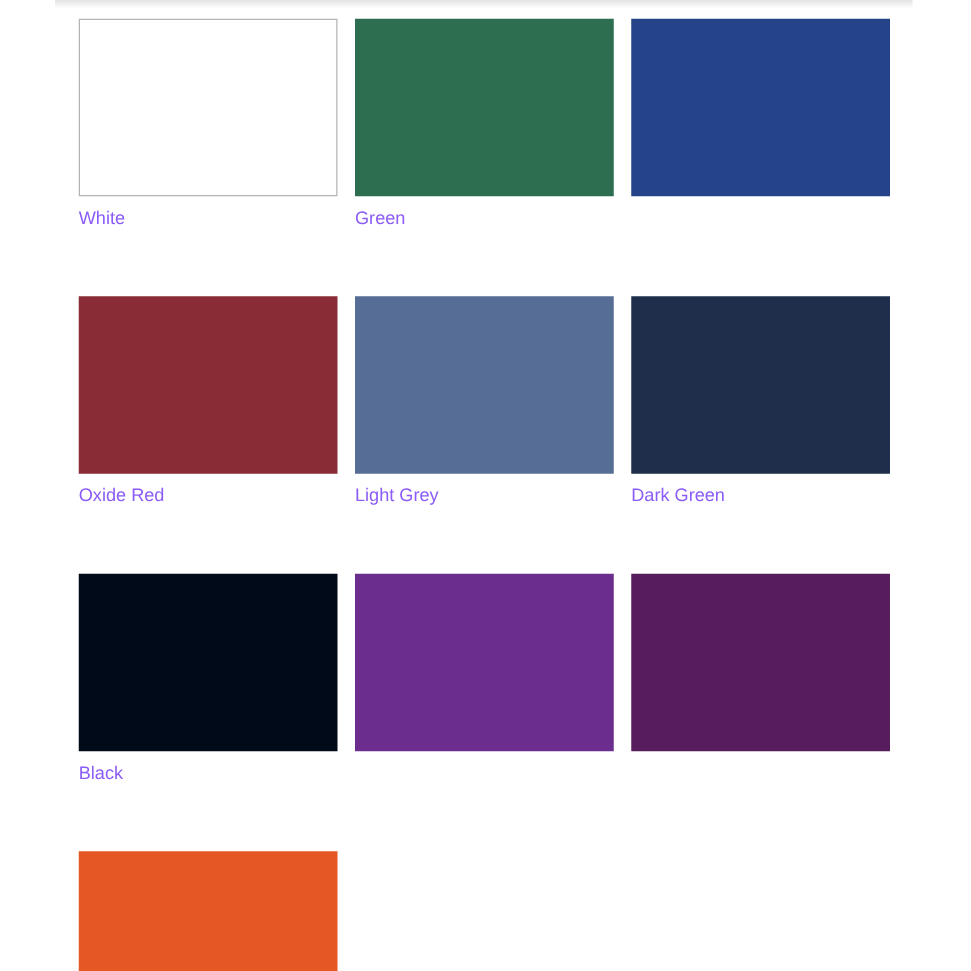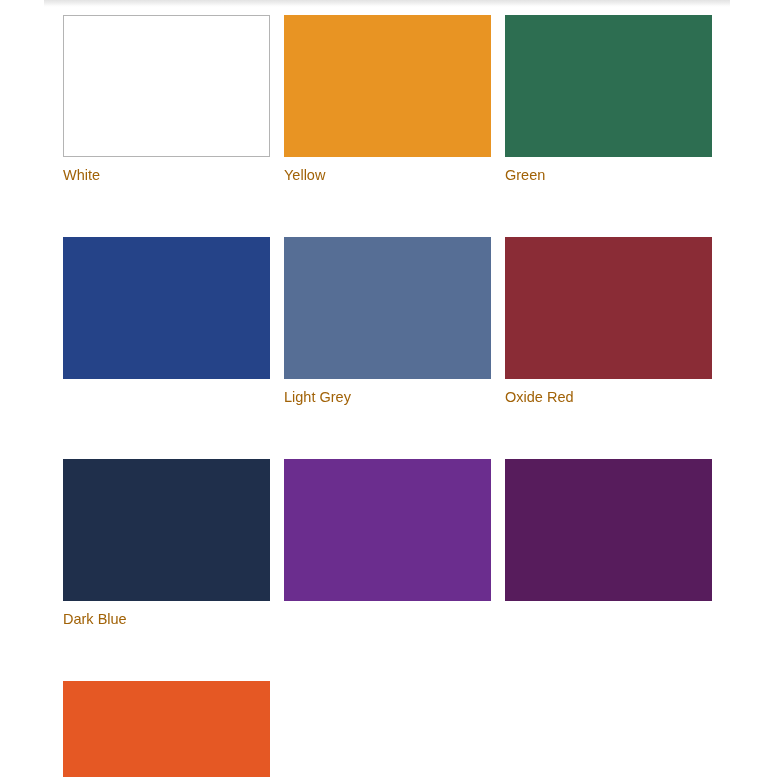--- a/index.html
+++ b/index.html
@@ -54,21 +54,21 @@
   .swatch-label-row {
     display: flex;
     align-items: baseline;
     justify-content: space-between;
     margin-top: 9px;
     height: 18px;
   }
 
   .swatch-label {
     font-size: 14.5px;
-    color: #a16207;
+    color: #8b5cf6;
     line-height: 18px;
     white-space: nowrap;
   }
 
   .swatch-note {
     font-size: 14.5px;
     color: #cc0033;
     line-height: 18px;
     white-space: nowrap;
   }
@@ -80,54 +80,54 @@
 
 <div class="swatch-grid" id="swatch-grid">
     <div class="swatch-cell">
       <div class="swatch-chip bordered" style="background-color: rgb(255, 255, 255);"></div>
       <div class="swatch-label-row">
         <span class="swatch-label">White</span>
         <span class="swatch-note"></span>
       </div>
     </div>
     <div class="swatch-cell">
-      <div class="swatch-chip" style="background-color: rgb(232, 148, 35);"></div>
-      <div class="swatch-label-row">
-        <span class="swatch-label">Yellow</span>
-        <span class="swatch-note"></span>
-      </div>
-    </div>
-    <div class="swatch-cell">
       <div class="swatch-chip" style="background-color: rgb(45, 110, 81);"></div>
       <div class="swatch-label-row">
         <span class="swatch-label">Green</span>
         <span class="swatch-note"></span>
       </div>
     </div>
     <div class="swatch-cell">
       <div class="swatch-chip" style="background-color: rgb(37, 67, 136);"></div>
     </div>
     <div class="swatch-cell">
+      <div class="swatch-chip" style="background-color: rgb(138, 44, 54);"></div>
+      <div class="swatch-label-row">
+        <span class="swatch-label">Oxide Red</span>
+        <span class="swatch-note"></span>
+      </div>
+    </div>
+    <div class="swatch-cell">
       <div class="swatch-chip" style="background-color: rgb(86, 110, 149);"></div>
       <div class="swatch-label-row">
         <span class="swatch-label">Light Grey</span>
         <span class="swatch-note"></span>
       </div>
     </div>
     <div class="swatch-cell">
-      <div class="swatch-chip" style="background-color: rgb(138, 44, 54);"></div>
+      <div class="swatch-chip" style="background-color: rgb(31, 47, 75);"></div>
       <div class="swatch-label-row">
-        <span class="swatch-label">Oxide Red</span>
+        <span class="swatch-label">Dark Green</span>
         <span class="swatch-note"></span>
       </div>
     </div>
     <div class="swatch-cell">
-      <div class="swatch-chip" style="background-color: rgb(31, 47, 75);"></div>
+      <div class="swatch-chip" style="background-color: rgb(0, 10, 24);"></div>
       <div class="swatch-label-row">
-        <span class="swatch-label">Dark Blue</span>
+        <span class="swatch-label">Black</span>
         <span class="swatch-note"></span>
       </div>
     </div>
     <div class="swatch-cell">
       <div class="swatch-chip" style="background-color: rgb(107, 45, 142);"></div>
     </div>
     <div class="swatch-cell">
       <div class="swatch-chip" style="background-color: rgb(87, 28, 92);"></div>
     </div>
     <div class="swatch-cell">

